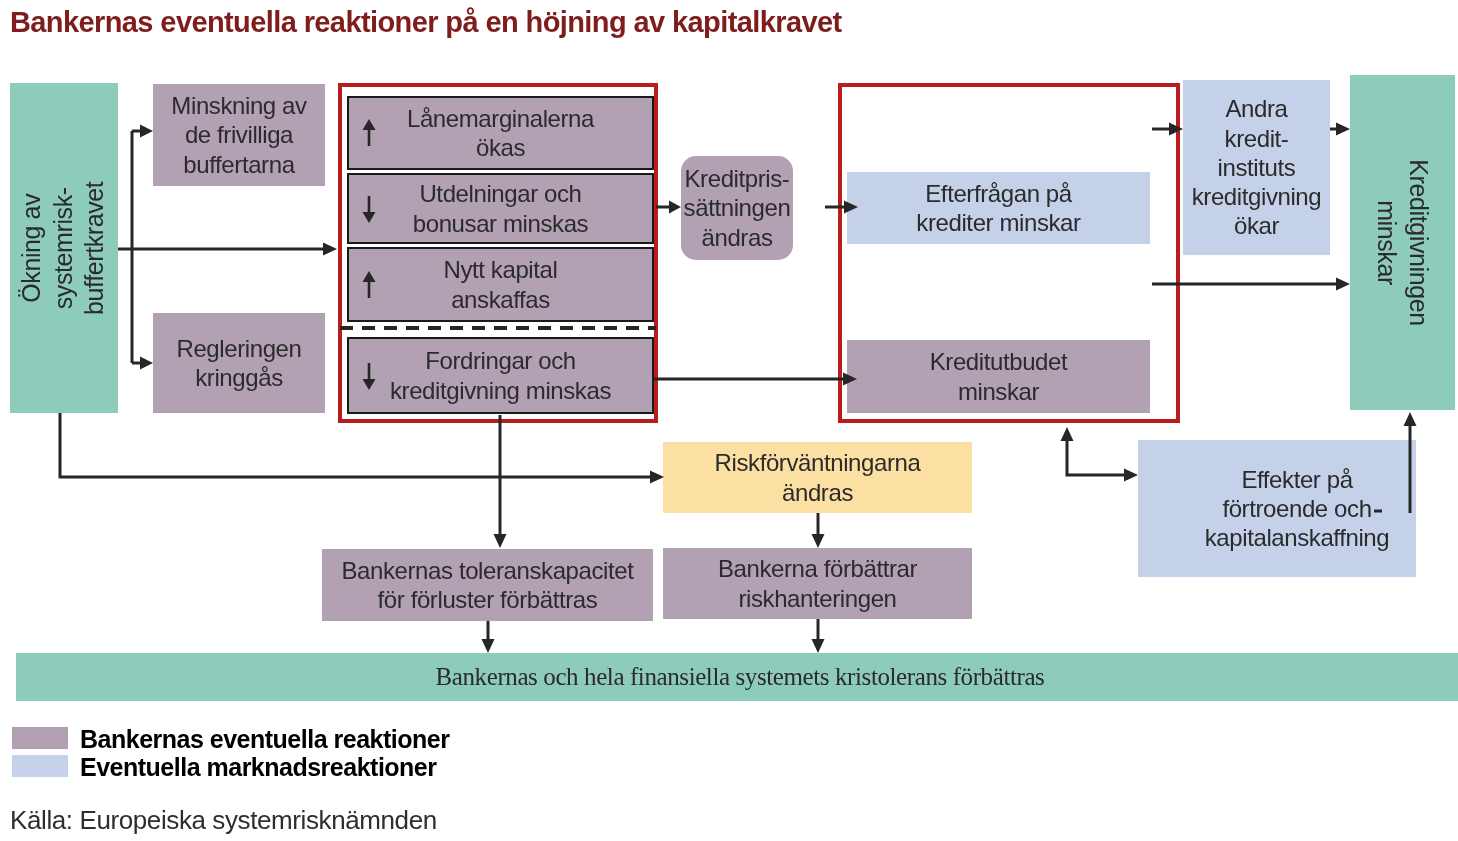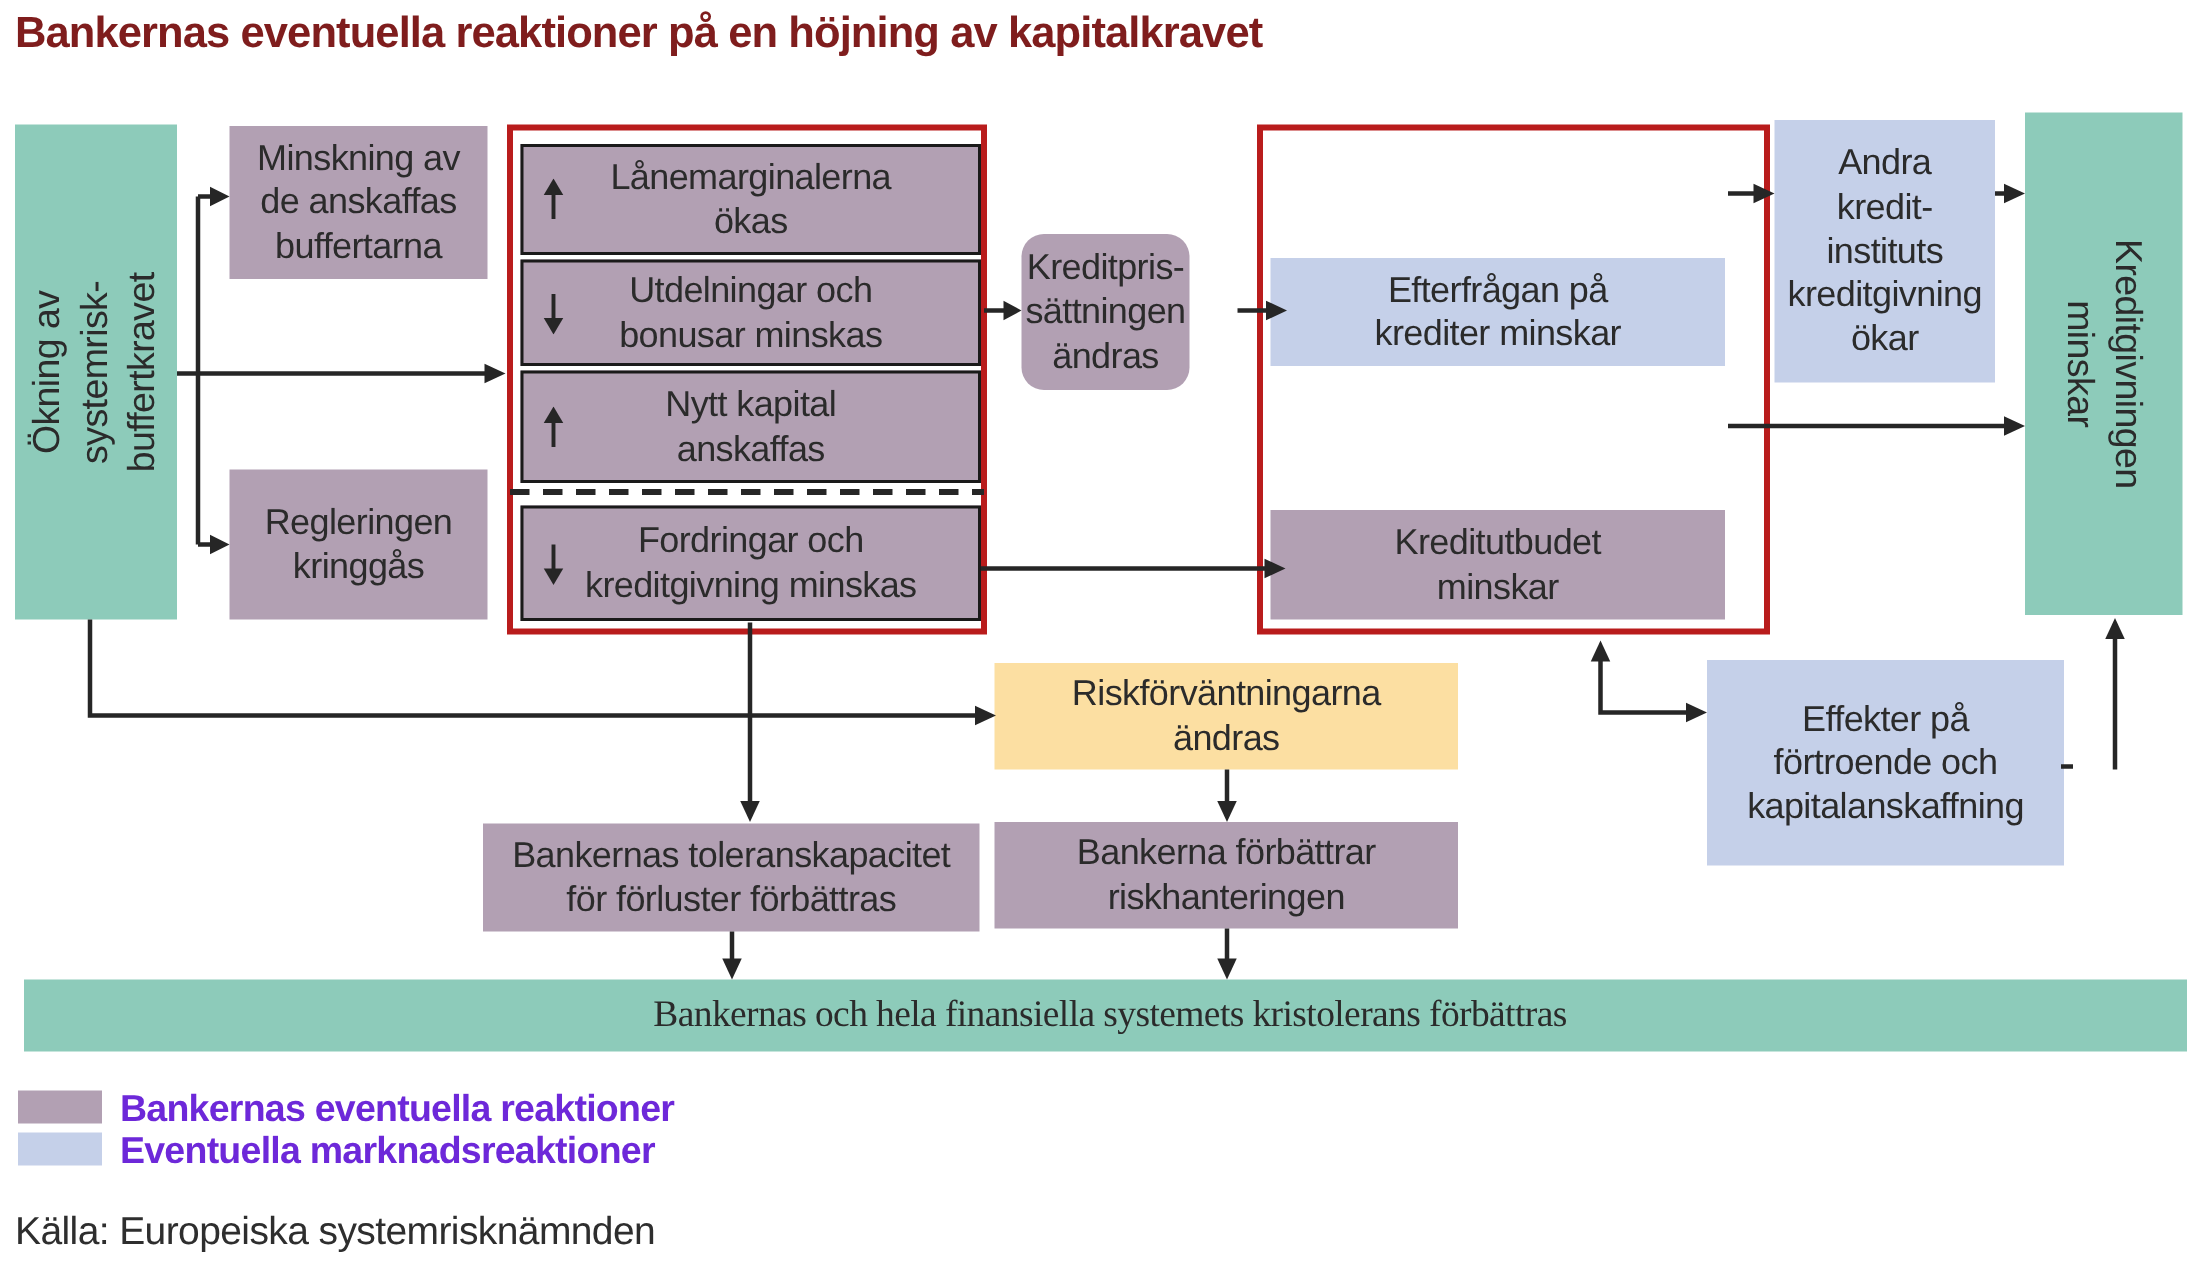--- a/index.html
+++ b/index.html
@@ -24,42 +24,42 @@
   .inner{border:2px solid #1a1a1a;background:#b2a0b3;}
   .vwrap{position:absolute;display:flex;align-items:center;justify-content:center;}
   .vtext{white-space:pre-line;text-align:center;font-size:25px;line-height:1.26;letter-spacing:-0.4px;}
   .rot-ccw{transform:rotate(-90deg);}
   .rot-cw{transform:rotate(90deg);}
   .mini-arrow{position:absolute;left:12px;top:50%;transform:translateY(-50%);}
   #arrow-layer{position:absolute;left:0;top:0;z-index:10;pointer-events:none;}
   .legend-swatch{position:absolute;left:12px;width:56px;height:22px;}
   .legend-label{
     position:absolute;left:80px;font-size:25px;font-weight:bold;
-    letter-spacing:-0.5px;color:#6d28d9;white-space:nowrap;
+    letter-spacing:-0.5px;color:#000000;white-space:nowrap;
   }
   .source{
     position:absolute;left:10px;top:805px;font-size:26px;letter-spacing:-0.4px;
     color:#2e2e2e;white-space:nowrap;text-align:center;
   }
   .barlabel{font-size:25px;}
 </style>
 </head>
 <body>
 
 <div id="stage">
 
   <div class="title">Bankernas eventuella reaktioner på en höjning av kapitalkravet</div>
 
   <div class="vwrap green" style="left:10px;top:83px;width:108px;height:330px;">
     <div class="vtext rot-ccw" style="width:330px;">Ökning av systemrisk-
 buffertkravet</div>
   </div>
 
   <div class="box purple" style="left:153px;top:84px;width:172px;height:102px;">Minskning av
-de anskaffas
+de frivilliga
 buffertarna</div>
   <div class="box purple" style="left:153px;top:313px;width:172px;height:100px;">Regleringen
 kringgås</div>
 
   <div class="groupbox" style="left:338px;top:83px;width:312px;height:332px;">
     <div class="box inner" style="left:5px;top:9px;width:303px;height:70px;">
       <svg class="mini-arrow" width="16" height="28" viewBox="0 0 16 28">
         <polygon points="8,0 1.5,11 14.5,11" fill="#262626"></polygon>
         <line x1="8" y1="8" x2="8" y2="27" stroke="#262626" stroke-width="2.6"></line>
       </svg>
@@ -114,21 +114,21 @@
   </div>
 
   <div class="box yellow" style="left:663px;top:442px;width:309px;height:71px;">Riskförväntningarna
 ändras</div>
 
   <div class="box purple" style="left:322px;top:549px;width:331px;height:72px;">Bankernas toleranskapacitet
 för förluster förbättras</div>
   <div class="box purple" style="left:663px;top:548px;width:309px;height:71px;">Bankerna förbättrar
 riskhanteringen</div>
 
-  <div class="box blue" style="left:1138px;top:440px;width:238px;height:137px;">Effekter på
+  <div class="box blue" style="left:1138px;top:440px;width:238px;height:137px;padding-left:40px;">Effekter på
 förtroende och
 kapitalanskaffning</div>
 
   <div class="box green barlabel" style="left:16px;top:653px;width:1448px;height:48px;font-family:Liberation Serif, serif;">Bankernas och hela finansiella systemets kristolerans förbättras</div>
 
   <div class="legend-swatch purple" style="top:727px;"></div>
   <div class="legend-label" style="top:725px;">Bankernas eventuella reaktioner</div>
   <div class="legend-swatch blue" style="top:755px;"></div>
   <div class="legend-label" style="top:753px;">Eventuella marknadsreaktioner</div>
 

